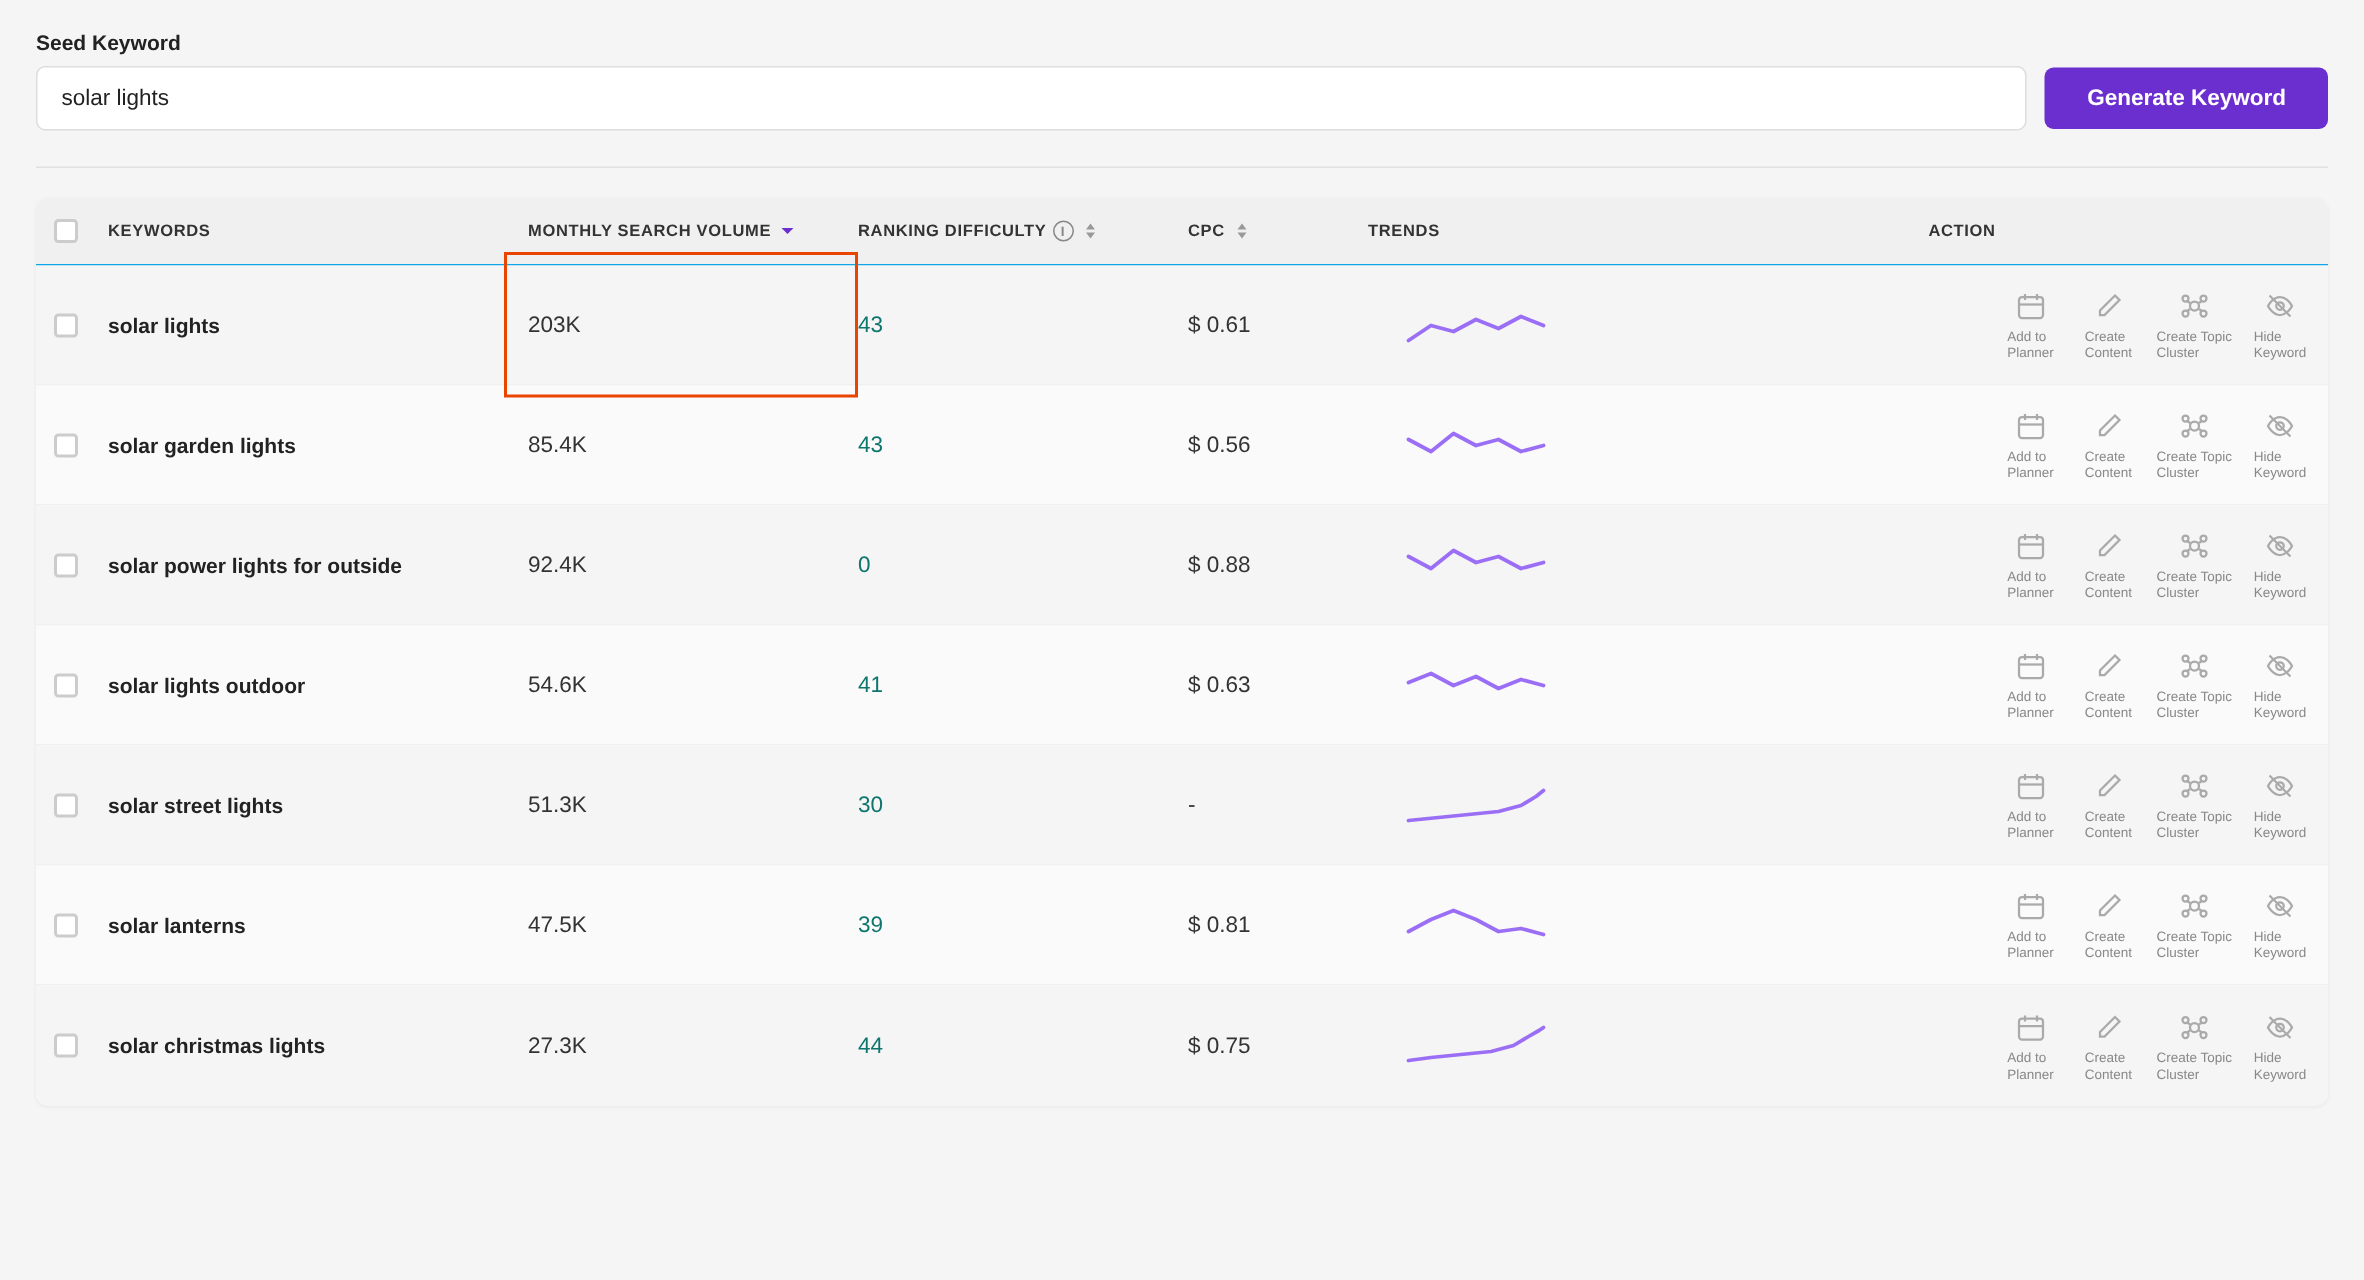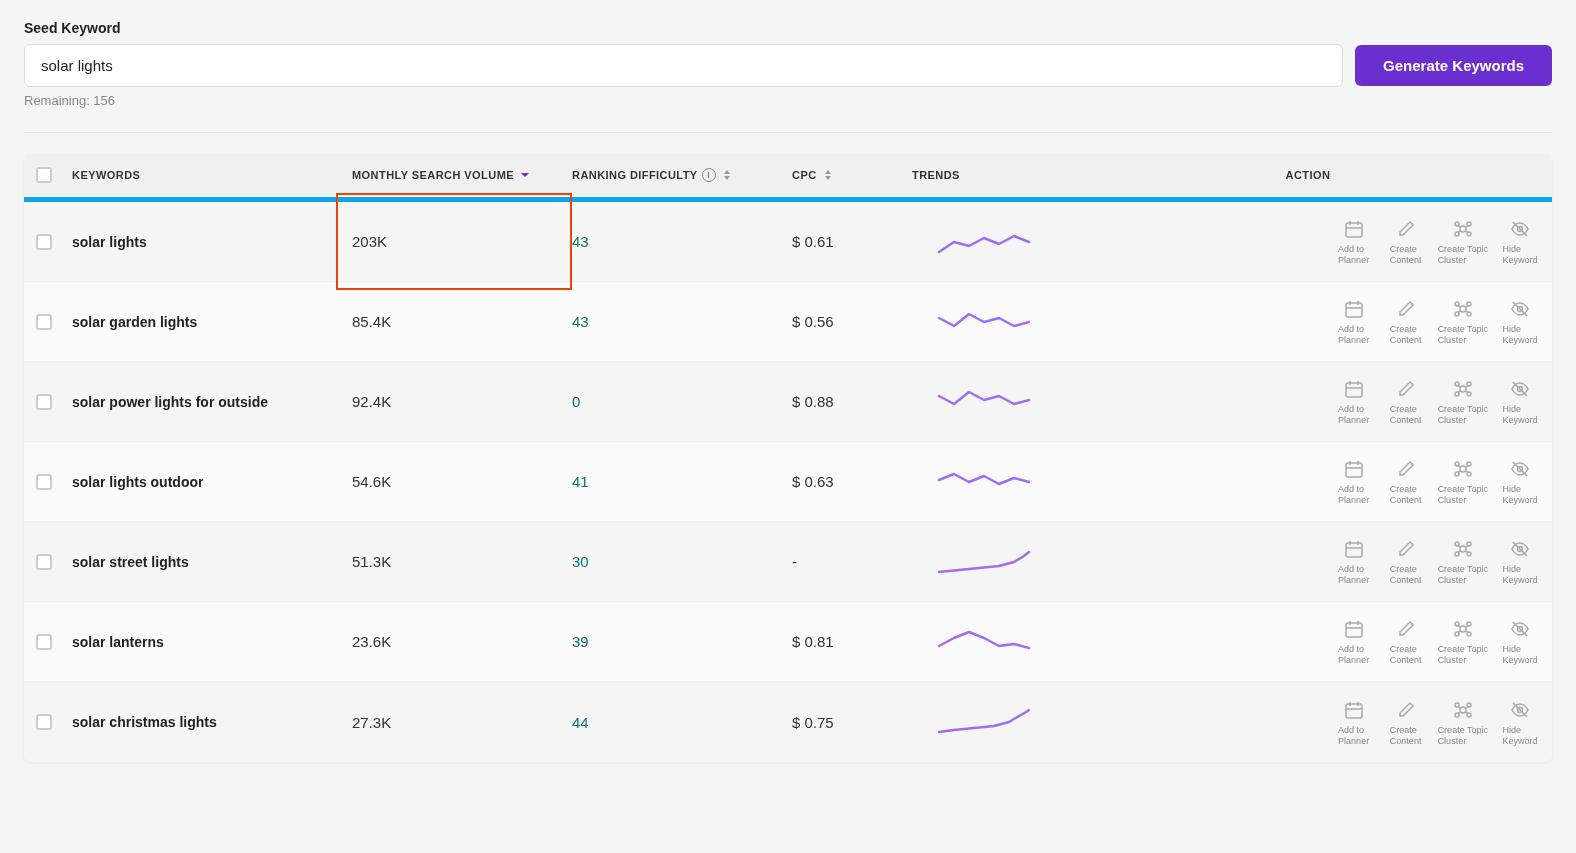--- a/index.html
+++ b/index.html
@@ -63,21 +63,21 @@
       background: #fff;
       border-radius: 8px;
       overflow: hidden;
       box-shadow: 0 1px 3px rgba(0,0,0,0.06);
     }
     .table-header {
       display: grid;
       grid-template-columns: 40px 280px 220px 220px 120px 160px 1fr;
       background: #f0f0f0;
       padding: 14px 0;
-      border-bottom: 5px solid #0ea5e9;
+      border-bottom: 1px solid #0ea5e9;
       align-items: center;
     }
     .th {
       font-size: 11px;
       font-weight: 800;
       color: #333;
       letter-spacing: 0.04em;
       text-transform: uppercase;
       display: flex;
       align-items: center;
@@ -204,23 +204,22 @@
   </style>
 </head>
 <body>
 
 <div class="page-wrapper">
 
   <div class="seed-section">
     <div class="seed-label">Seed Keyword</div>
     <div class="seed-input-row">
       <input class="seed-input" type="text" value="solar lights" style="">
-      <button class="generate-btn">Generate Keywords</button>
-    </div>
-    <div class="remaining-text">Remaining: 156</div>
+      <button class="generate-btn">Generate Keyword</button>
+    </div>
   </div>
 
   <div class="divider"></div>
 
   <div class="table-wrapper">
 
     <div class="table-header">
       <div class="th th-check">
         <input type="checkbox" class="checkbox-el" style="">
       </div>
@@ -585,21 +584,21 @@
       </div>
     </div>
 
     <div class="table-row">
       <div class="td td-check">
         <input type="checkbox" class="checkbox-el" style="">
       </div>
       <div class="td">
         <span class="keyword-name">solar lanterns</span>
       </div>
-      <div class="td vol-cell">23.6K</div>
+      <div class="td vol-cell">47.5K</div>
       <div class="td difficulty-cell">39</div>
       <div class="td cpc-cell">$ 0.81</div>
       <div class="td trends-cell">
         <svg class="trend-svg" viewBox="0 0 100 36">
             <polyline points="5,22 20,14 35,8 50,14 65,22 80,20 95,24" fill="none" stroke="#9b6ff5" stroke-width="2.5" stroke-linecap="round" stroke-linejoin="round"></polyline>
           </svg>
       </div>
       <div class="td action-cell">
         <div class="action-btn">
           <div class="action-btn-icon">

